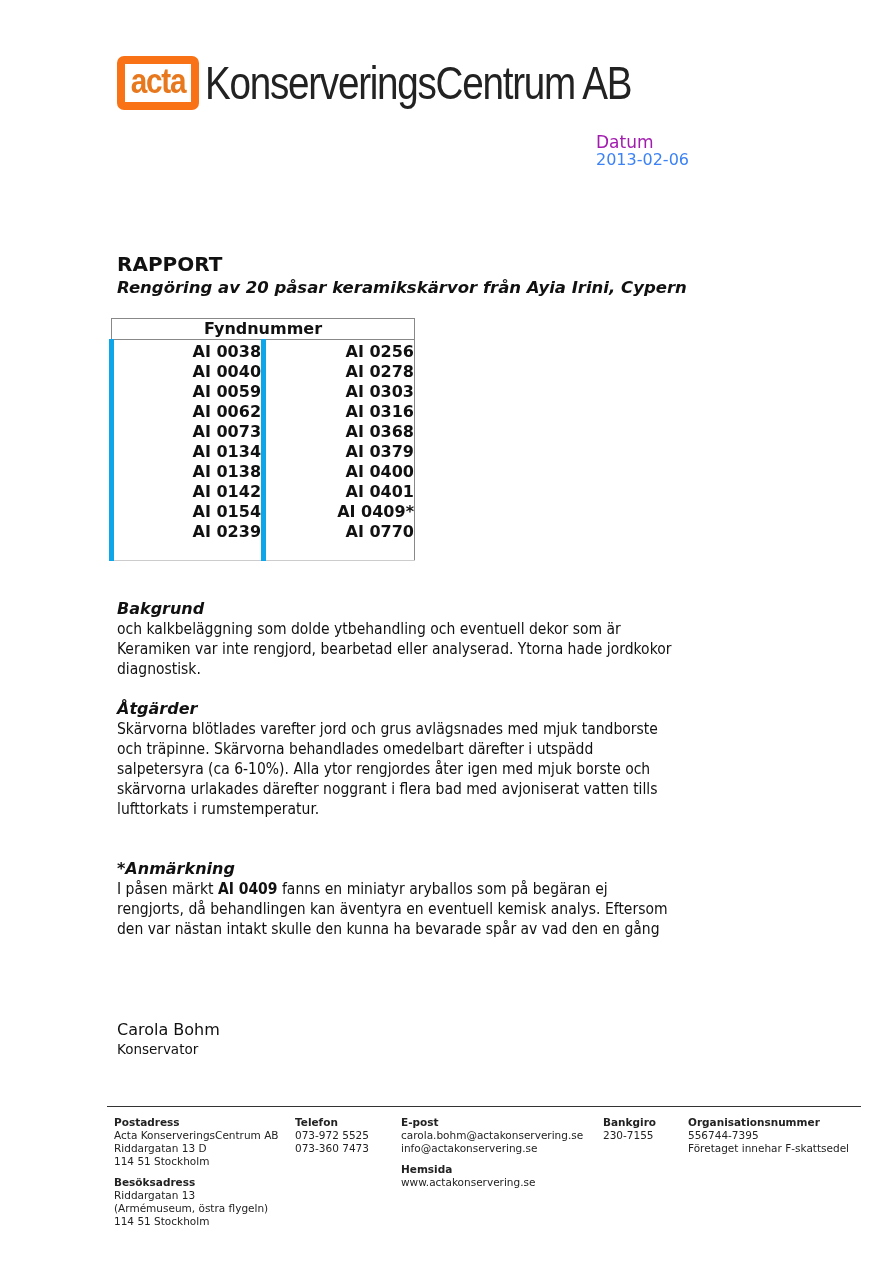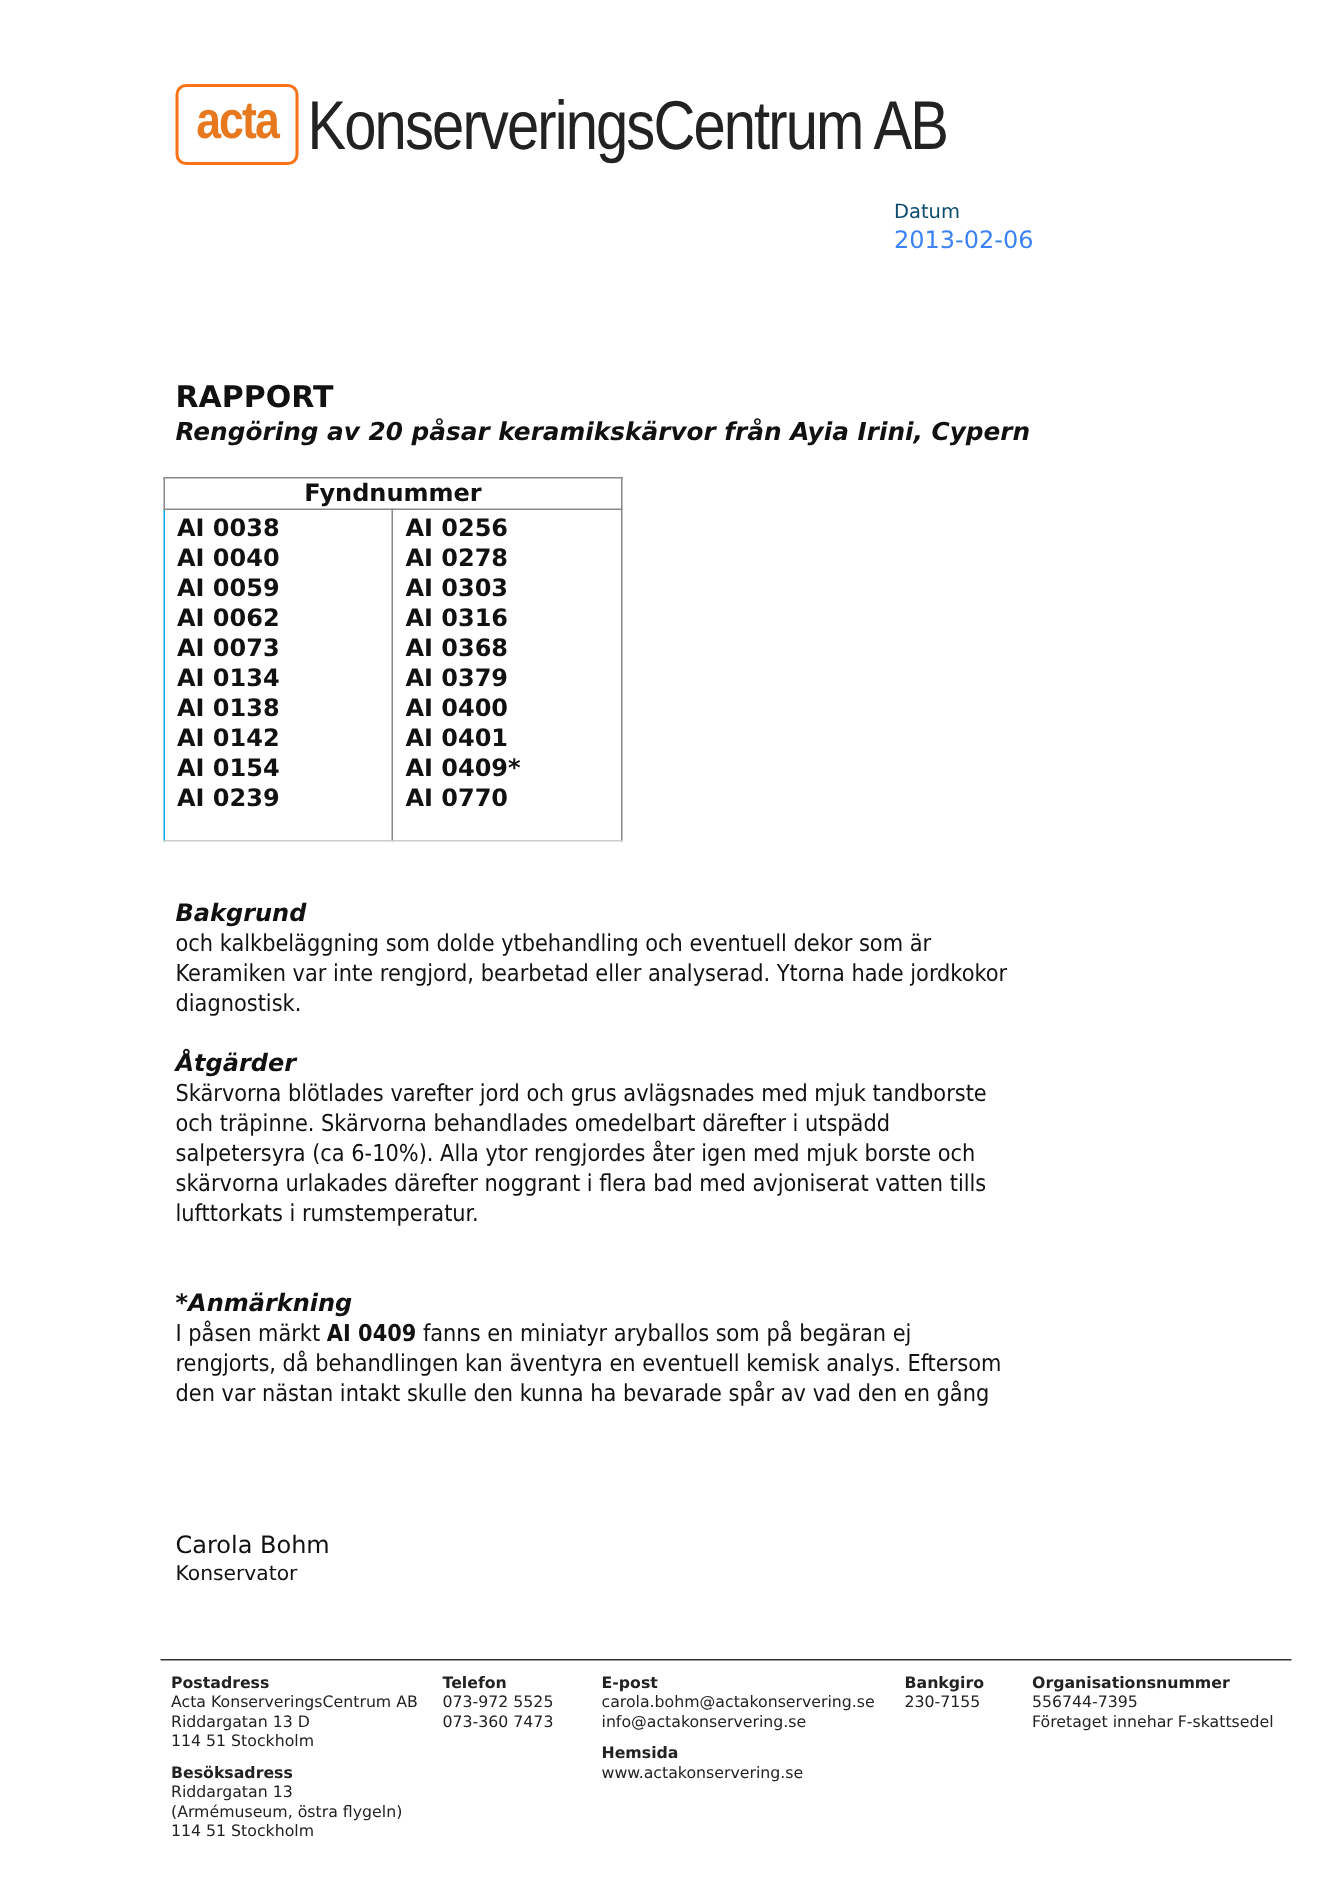--- a/index.html
+++ b/index.html
@@ -2,50 +2,50 @@
 <html><head>
   <meta charset="utf-8">
   <style>
     html, body { margin: 0; padding: 0; background: #ffffff; }
     body {
       width: 891px; height: 1263px; position: relative; overflow: hidden;
       font-family: "DejaVu Sans", sans-serif; color: #111;
     }
     .logo { position: absolute; left: 117px; top: 54px; height: 58px; display: flex; align-items: center; }
     .logo-box {
-      width: 82px; height: 54px; border: 2px solid #f97316; border-radius: 7px;
+      width: 82px; height: 54px; border: 8px solid #f97316; border-radius: 7px;
       display: flex; align-items: center; justify-content: center; box-sizing: border-box;
       margin-right: 6px; background: #fff;
     }
     .logo-acta {
       font-family: "Liberation Sans", sans-serif; font-weight: bold; color: #e8781e;
       font-size: 35px; letter-spacing: -1.5px; transform: scaleX(0.85); display: inline-block; margin-top: -4px;
     }
     .logo-name {
       font-family: "Liberation Sans", sans-serif; font-size: 46px; color: #222; font-weight: normal;
       letter-spacing: -1.5px; transform: scaleX(0.84); transform-origin: left center; display: inline-block;
       white-space: nowrap;
     }
     .date-block { position: absolute; left: 596px; top: 134px; }
-    .date-label { font-size: 13px; color: #0c4a6e; line-height: 16px; }
+    .date-label { font-size: 17px; color: #a21caf; line-height: 16px; }
     .date-value { font-size: 16px; color: #3b82f6; line-height: 20px; }
 
     .title { position: absolute; left: 117px; top: 252px; font-size: 20px; font-weight: bold; }
     .subtitle { position: absolute; left: 117px; top: 278px; font-size: 16.5px; font-weight: bold; font-style: italic; white-space: nowrap; }
 
     table.fynd {
       position: absolute; left: 109px; top: 318px; width: 306px; border-collapse: collapse;
       font-size: 16px; font-weight: bold;
     }
     table.fynd th {
       border: 1px solid #888; height: 20px; font-size: 16px; line-height: 20px; padding: 0; text-align: center;
     }
     table.fynd td {
-      border-left: 1px solid #0ea5e9; border-right: 1px solid #888; border-bottom: 1px solid #ccc;
-      vertical-align: top; padding: 2px 0 0 8px; width: 148px; height: 218px;
+      border-left: 5px solid #0ea5e9; border-right: 1px solid #888; border-bottom: 1px solid #ccc;
+      vertical-align: top; padding: 2px 0 0 8px; width: 148px; height: 218px; text-align: right;
     }
     .fynd-item { line-height: 20px; white-space: nowrap; }
 
     .section { position: absolute; left: 117px; width: 680px; font-size: 15.5px; line-height: 20px; }
     .section h3 { margin: 0; font-size: 16px; font-weight: bold; font-style: italic; line-height: 20px; }
     .section p { margin: 0; font-family: "DejaVu Sans Condensed", "DejaVu Sans", sans-serif; }
     .sec-bak { top: 599px; }
     .sec-atg { top: 699px; }
     .sec-anm { top: 859px; }
 

